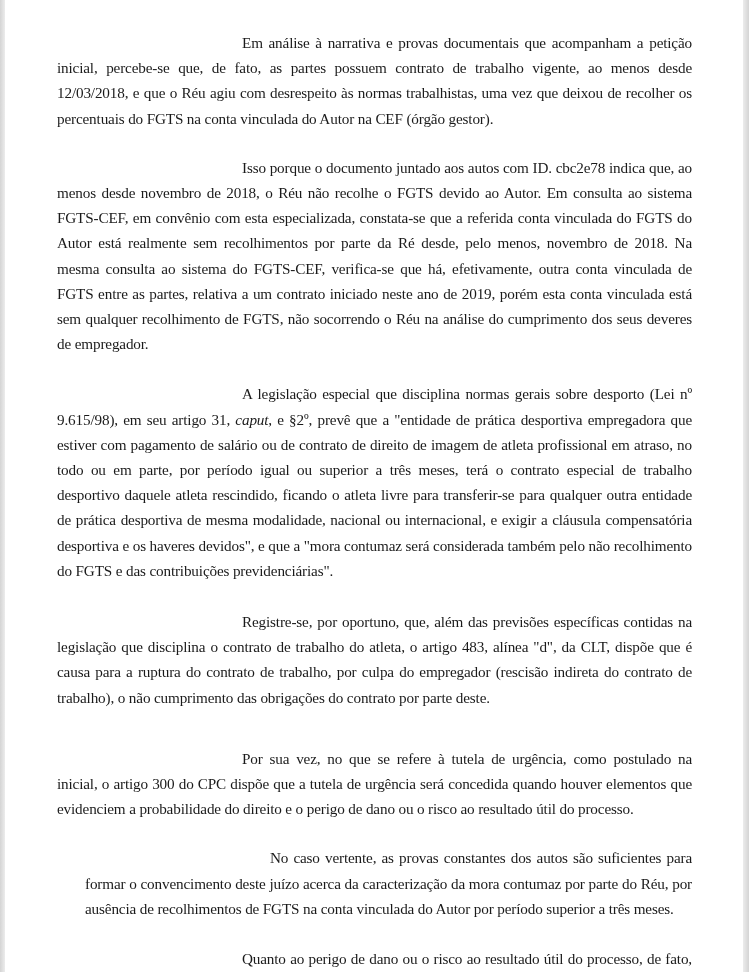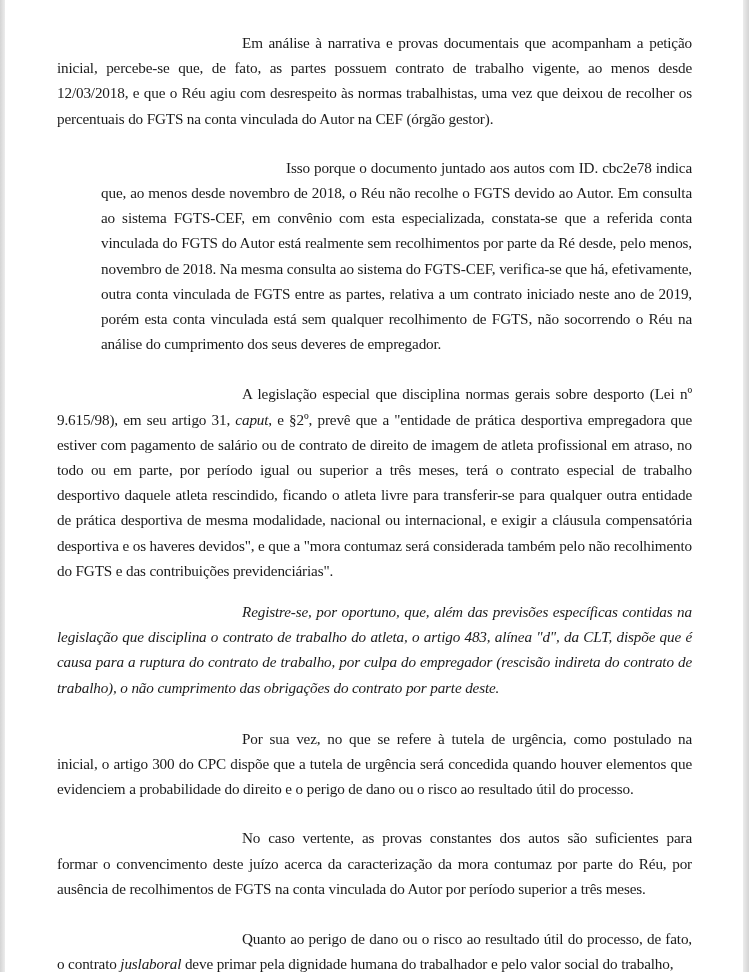--- a/index.html
+++ b/index.html
@@ -22,25 +22,25 @@
     font-size: 15.2px;
     line-height: 25.2px;
     color: #1a1a1a;
     text-align: justify;
     letter-spacing: -0.15px;
   }
   .para {
     margin: 0 0 24px 0;
     text-indent: 185px;
   }
-  .para.p2 { margin-bottom: 25px; margin-left: 44px; }
-  .para.p3 { margin-bottom: 16px; }
-  .para.p4 { margin-bottom: 26px; font-style: italic; }
+  .para.p2 { margin-bottom: 25px; }
+  .para.p3 { margin-bottom: 26px; }
+  .para.p4 { margin-bottom: 36px; }
   .para.p5 { }
-  .para.p6 { margin-bottom: 25px; }
+  .para.p6 { margin-bottom: 25px; margin-left: 28px; }
   i { font-style: italic; }
 </style>
 </head>
 <body>
 
 <div class="edge-left"></div>
 <div class="edge-right"></div>
 
 <div class="page">
   <p class="para p1">

